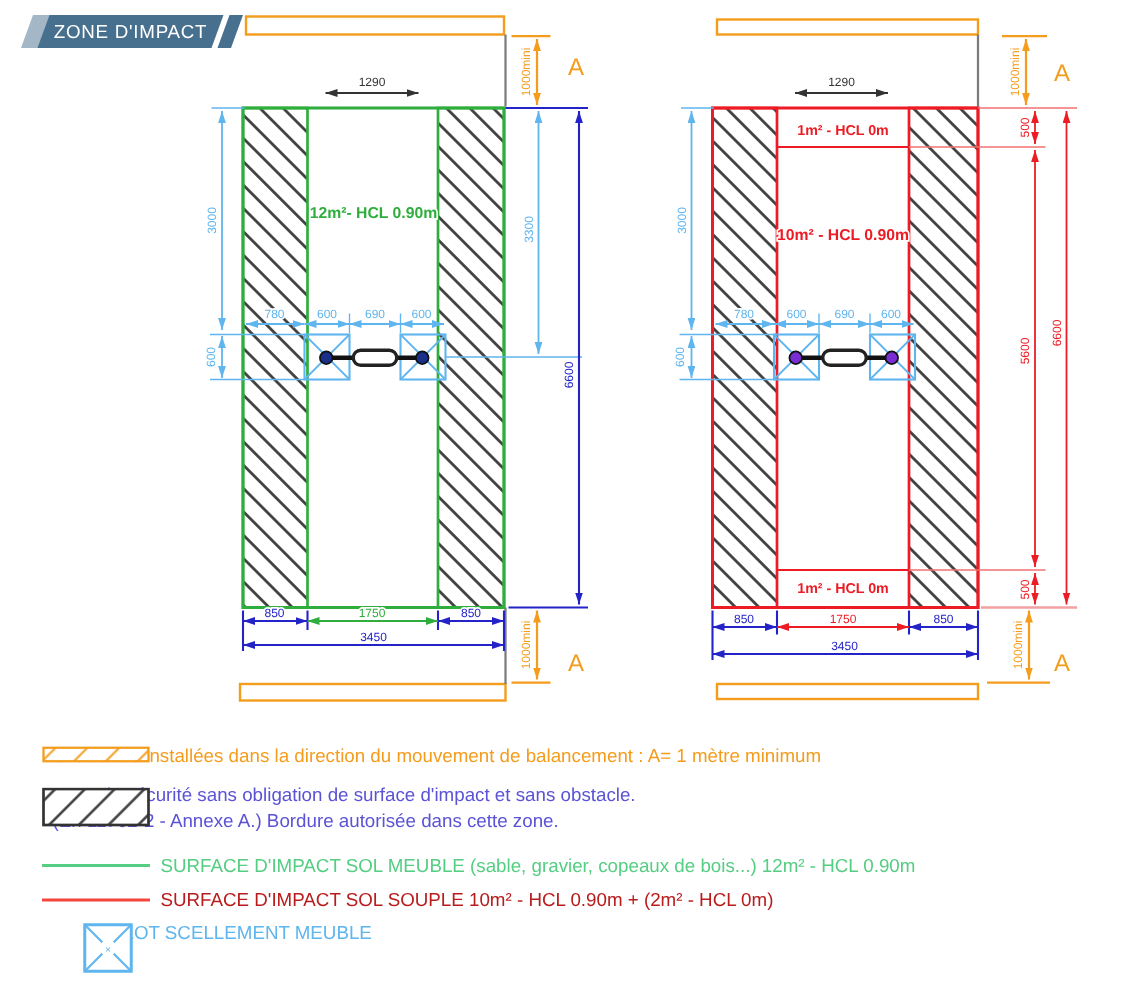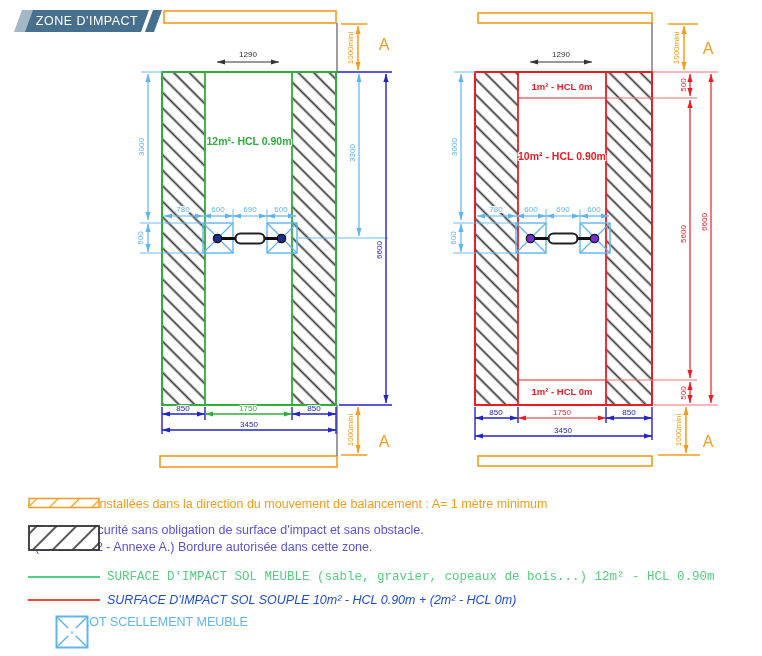--- a/index.html
+++ b/index.html
@@ -25,21 +25,21 @@
   .fence{fill:#fff;stroke:#F49C1C;stroke-width:1.6;}
   .gRect{fill:none;stroke:#2FAE3E;stroke-width:2;}
   .gHatch{fill:url(#hD);stroke:#2FAE3E;stroke-width:1.8;}
   .rRect{fill:none;stroke:#ED1C24;stroke-width:2;}
   .rHatch{fill:url(#hD);stroke:#ED1C24;stroke-width:1.8;}
   .sq{fill:none;stroke:#5FB5EE;stroke-width:1.4;}
   
   .lg-row{position:absolute;display:flex;align-items:center;font-size:12.5px;}
   .lg-swatch{flex:0 0 auto;}
   .lg-label{margin-left:7px;white-space:nowrap;}
-  .c-or{color:#F49C1C;} .c-vi{color:#5B52D6;} .c-gn{color:#55CD82;font-family:Liberation Mono, monospace;} .c-rd{color:#1d4ed8;font-style:italic;} .c-lb{color:#5FB5EE;}
+  .c-or{color:#F49C1C;} .c-vi{color:#5B52D6;} .c-gn{color:#55CD82;} .c-rd{color:#b91c1c;} .c-lb{color:#5FB5EE;}
   .lineswatch{width:72px;height:0;border-top:2px solid;}
 </style>
 </head>
 <body>
 
 <div id="stage">
 
   <div class="badge-wrap">
     <div class="badge-accent"></div>
     <div class="badge-main">

